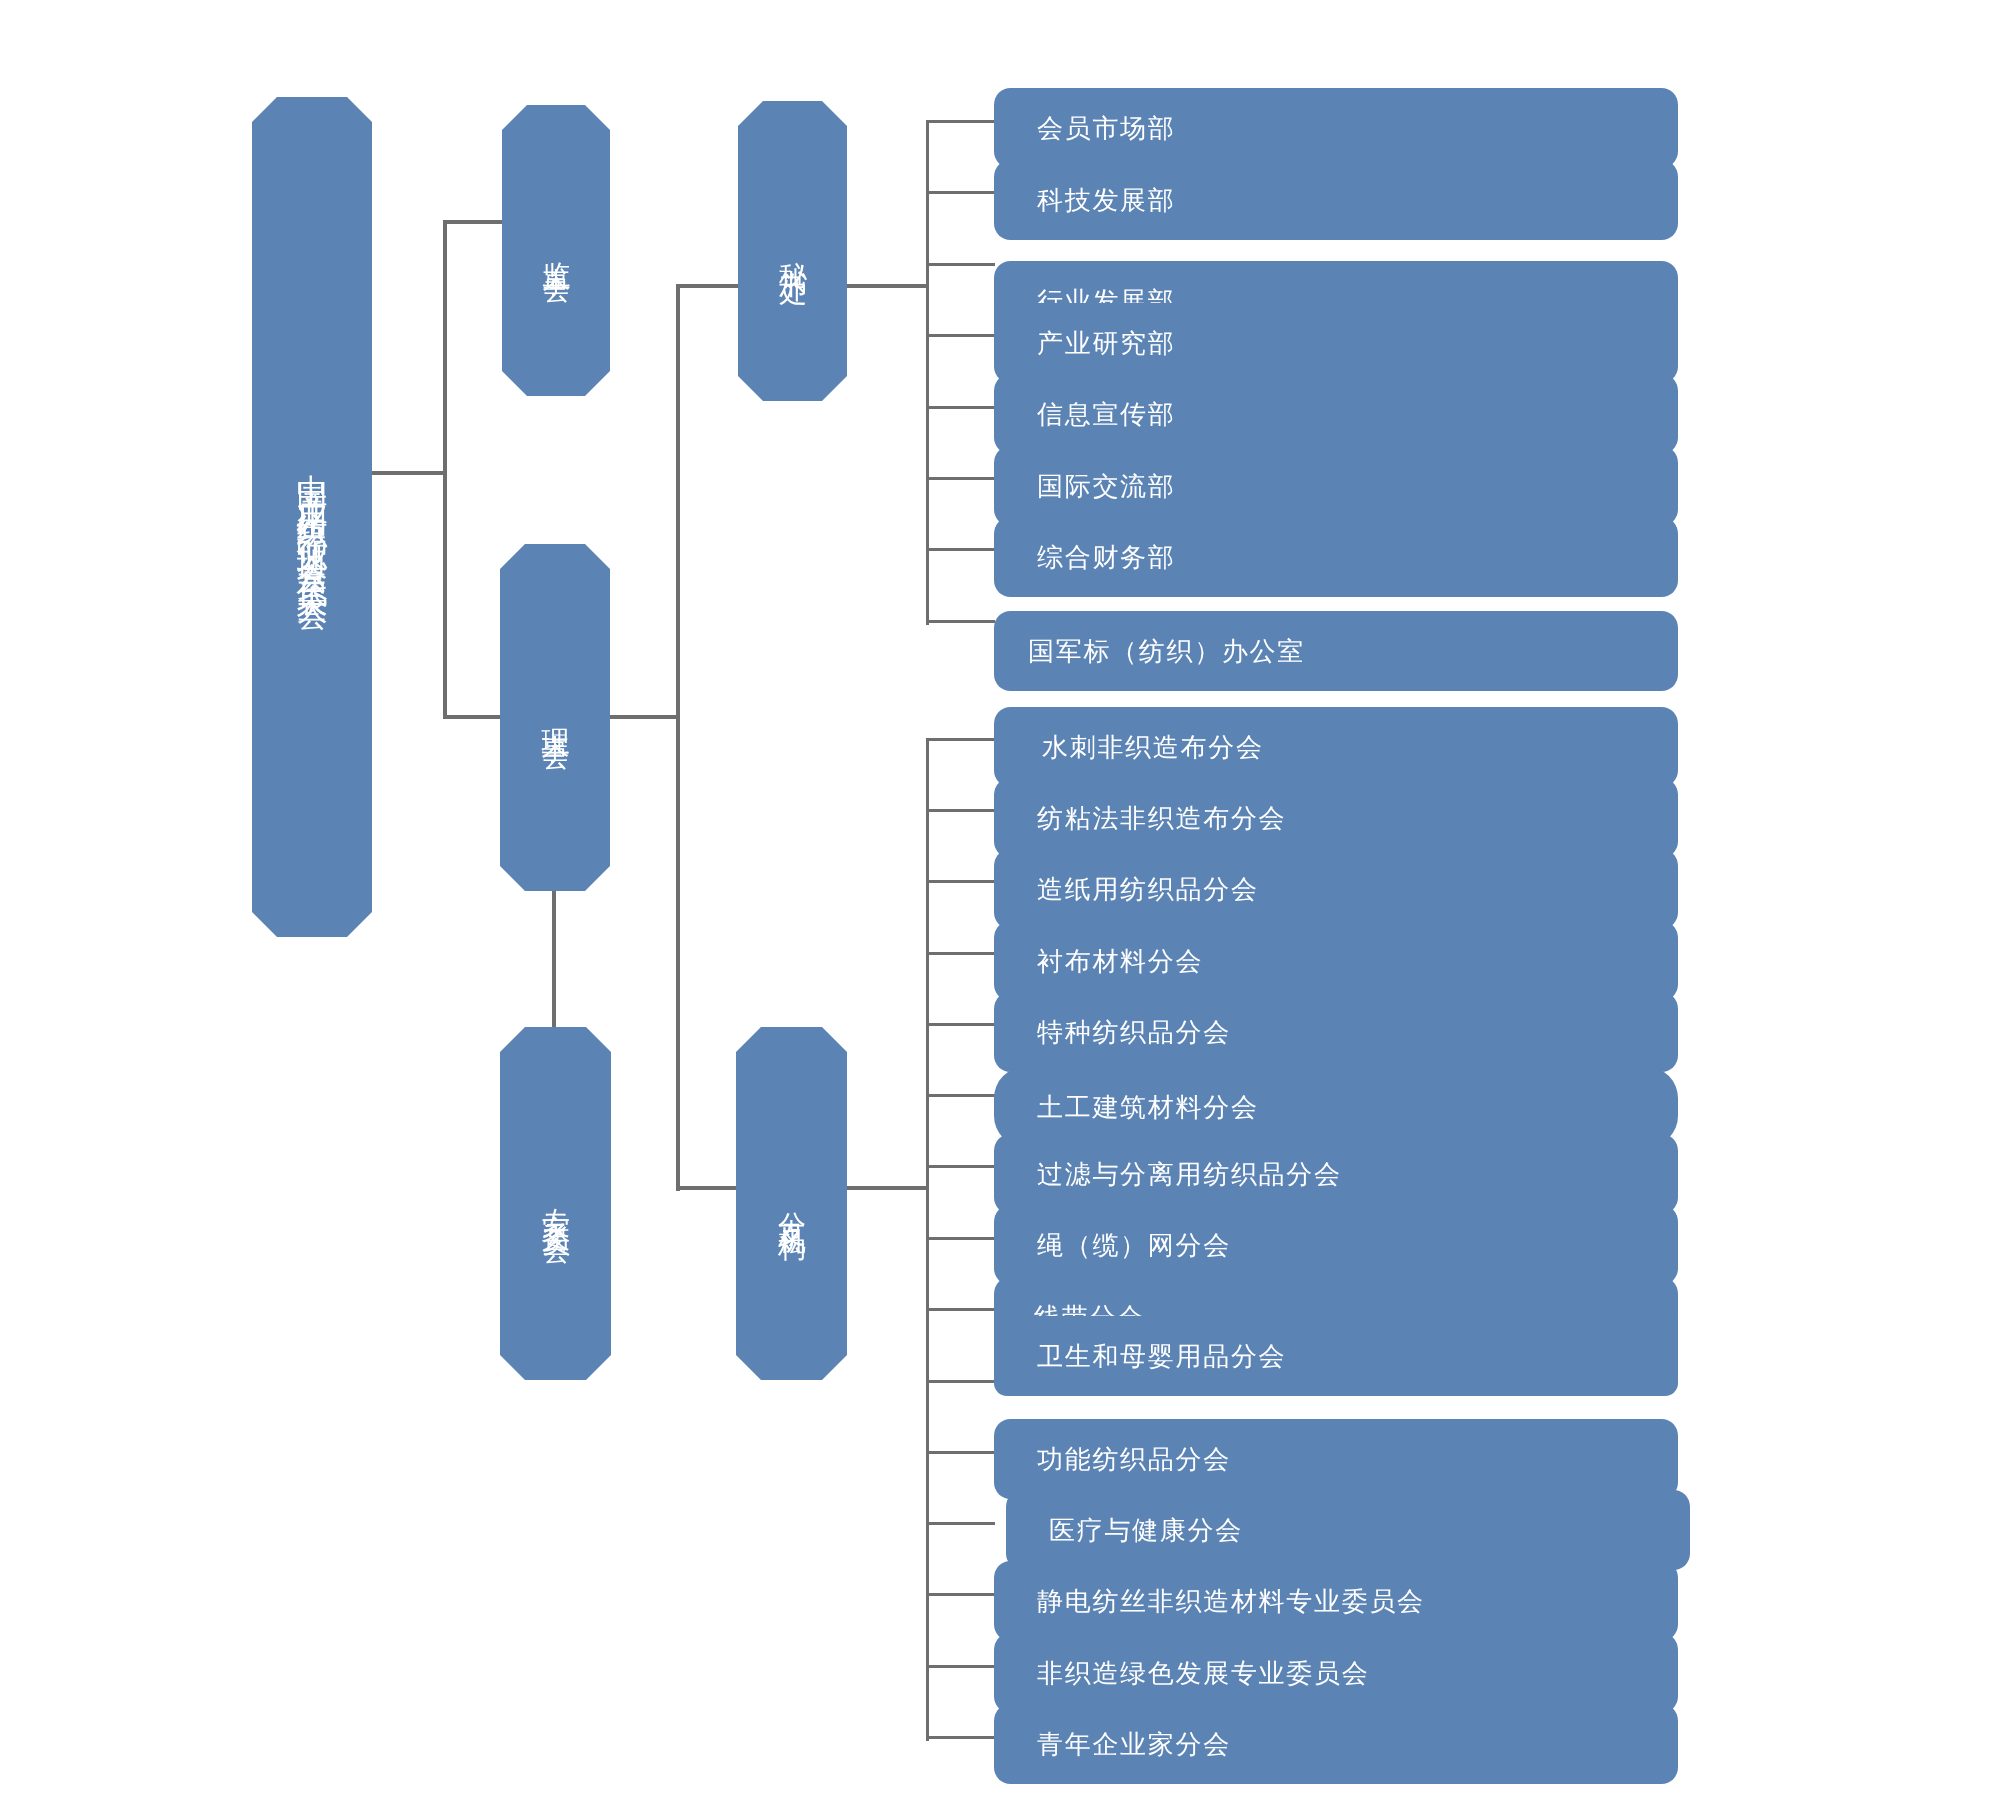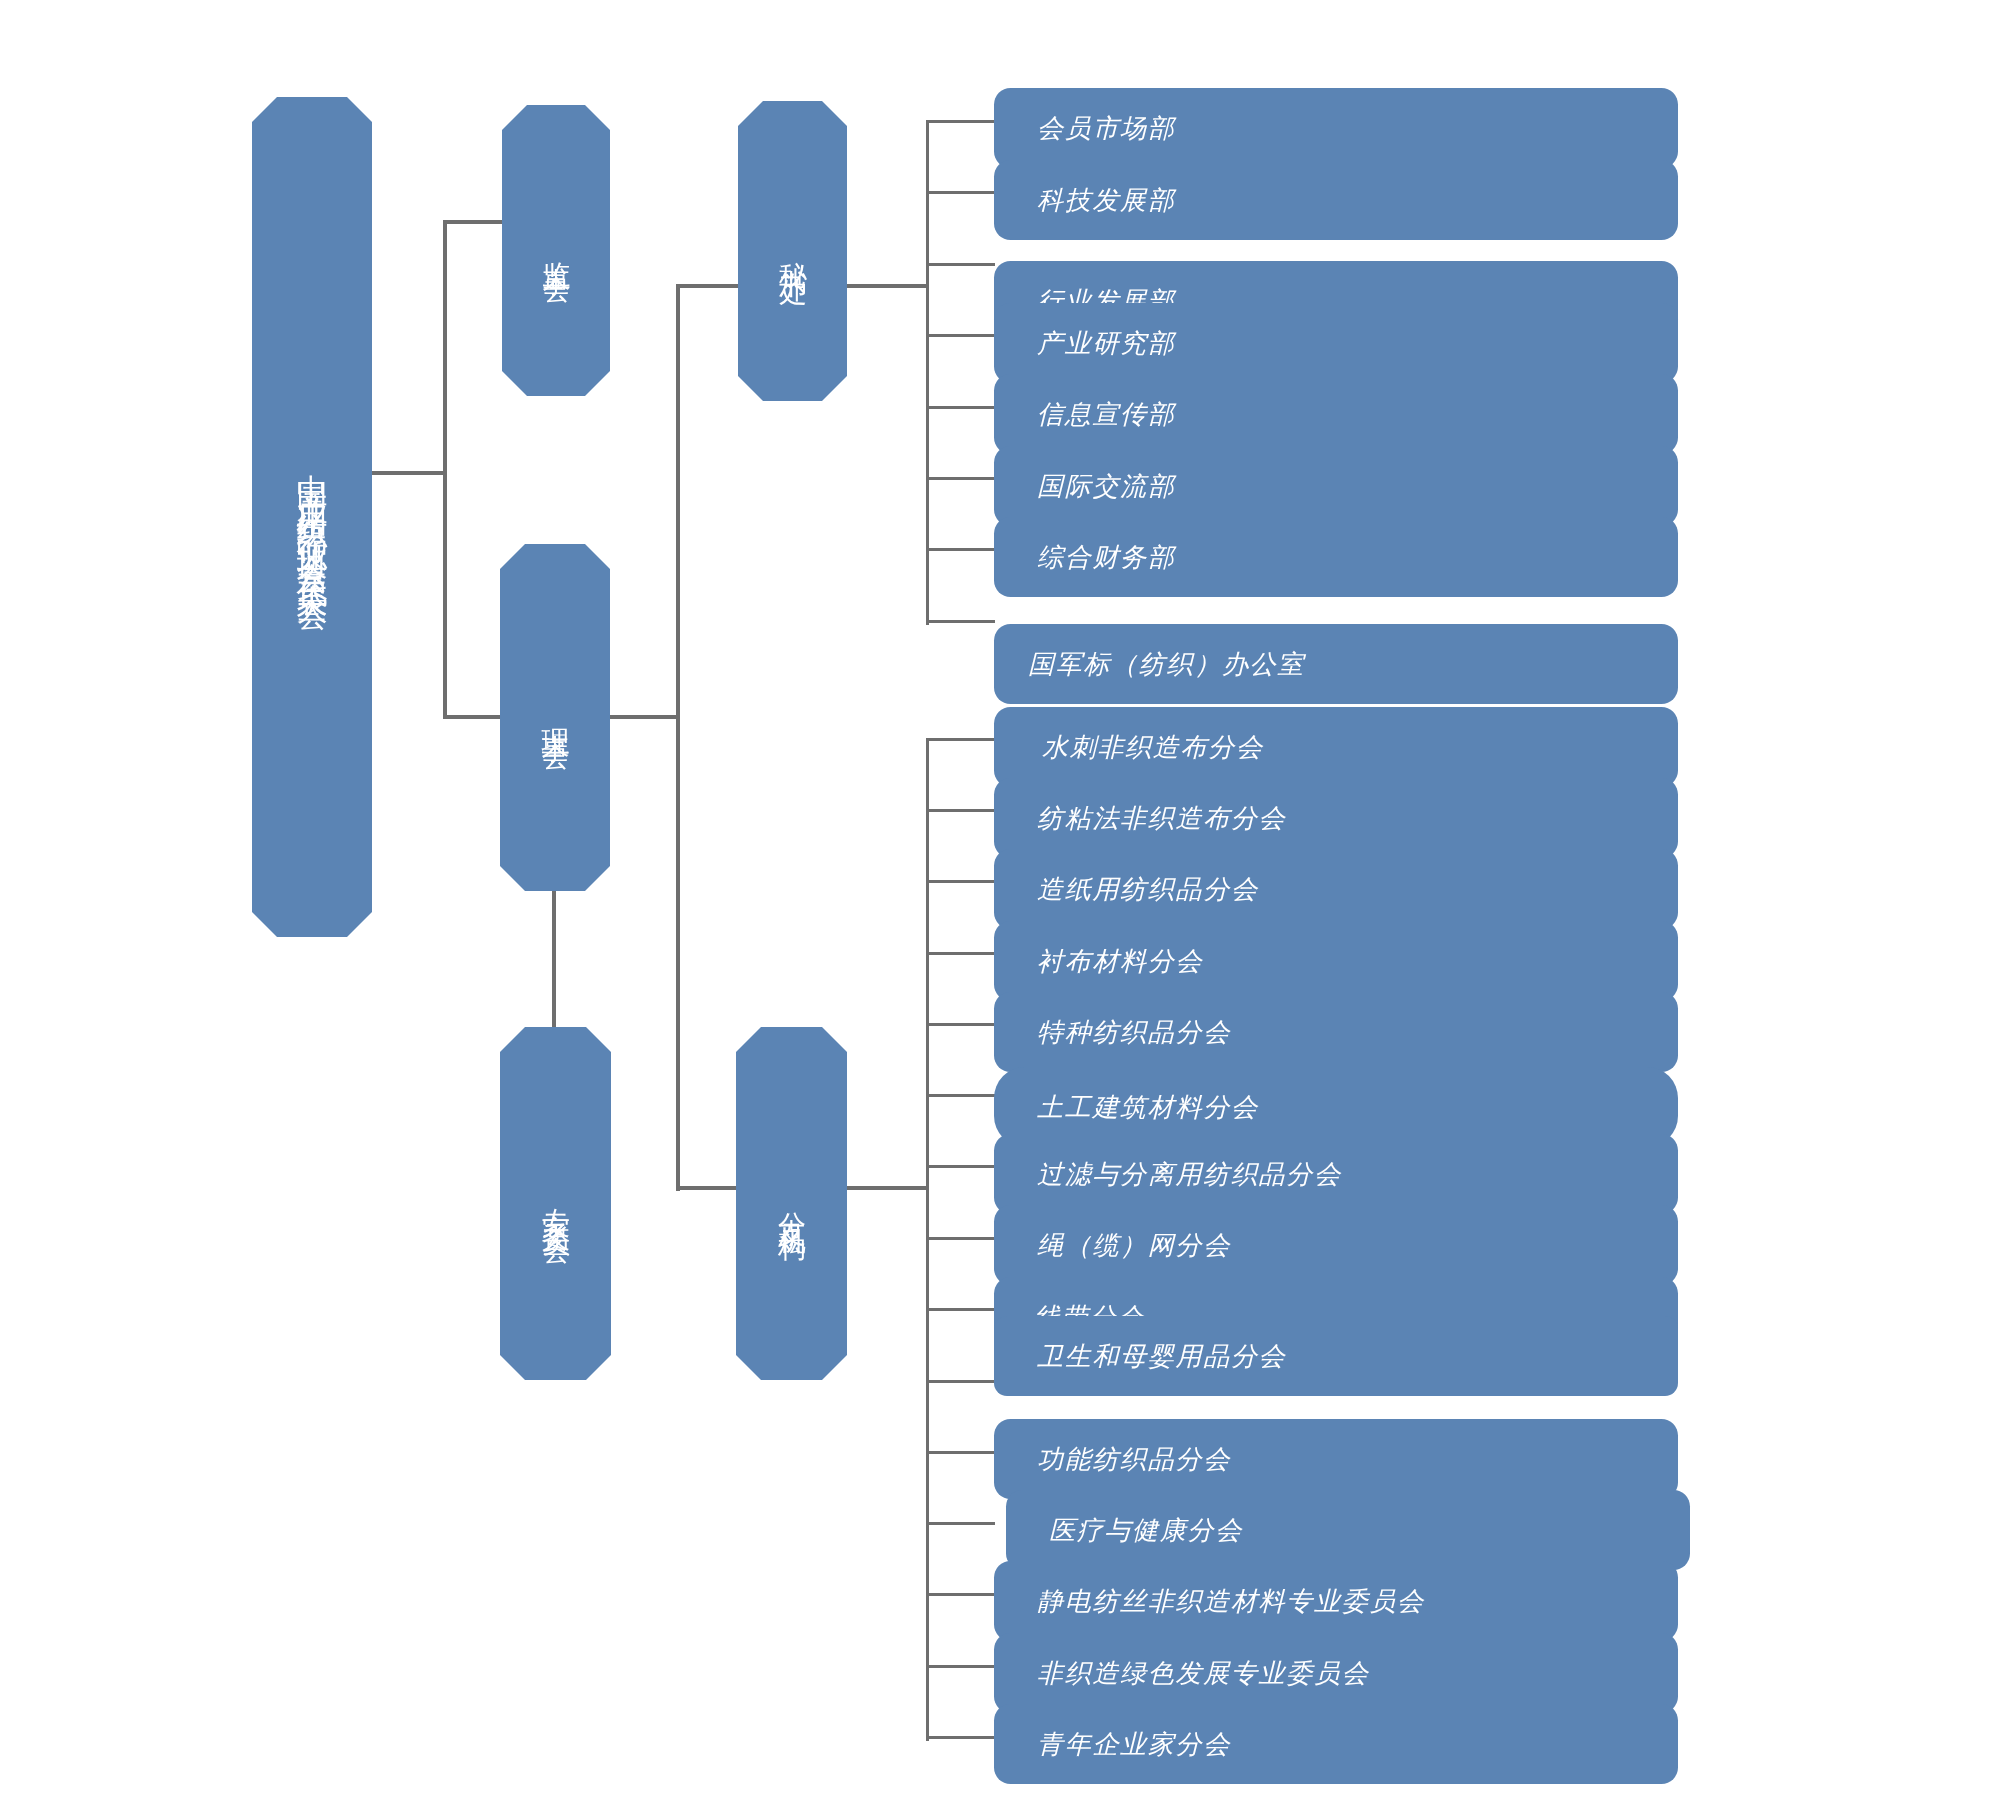--- a/index.html
+++ b/index.html
@@ -25,21 +25,21 @@
   .vtext{
     writing-mode:vertical-rl;text-orientation:upright;
     font-size:28px;letter-spacing:7.4px;line-height:1.0;white-space:nowrap;
   }
   .vtext.big{font-size:31px;}
   
   .child-box{
     position:absolute;left:994px;width:684px;height:80px;border-radius:16.5px;
     background:var(--fill);color:var(--text);
     display:flex;align-items:center;box-sizing:border-box;padding-left:43px;
-    font-size:26px;letter-spacing:1.7px;white-space:nowrap;font-style:italic;
+    font-size:26px;letter-spacing:1.7px;white-space:nowrap;
   }
 </style>
 </head>
 <body>
 
 <div class="canvas">
 
   <div class="line" style="left:372px;top:471px;width:75px;height:4.1px;"></div>
   <div class="line" style="left:443px;top:220px;width:4.1px;height:499px;"></div>
   <div class="line" style="left:443px;top:220px;width:59px;height:4.1px;"></div>
@@ -87,21 +87,21 @@
       <div class="child-box" style="top: 231px; margin-top: 30px;">行业发展部</div>
       <div class="line" style="left: 926px; top: 334px; width: 69px; height: 3.3px;"></div>
       <div class="child-box" style="top: 303px;">产业研究部</div>
       <div class="line" style="left: 926px; top: 406px; width: 69px; height: 3.3px;"></div>
       <div class="child-box" style="top: 374px;">信息宣传部</div>
       <div class="line" style="left: 926px; top: 477px; width: 69px; height: 3.3px;"></div>
       <div class="child-box" style="top: 446px;">国际交流部</div>
       <div class="line" style="left: 926px; top: 548px; width: 69px; height: 3.3px;"></div>
       <div class="child-box" style="top: 517px;">综合财务部</div>
       <div class="line" style="left: 926px; top: 620px; width: 69px; height: 3.3px;"></div>
-      <div class="child-box" style="top: 624px; padding-left: 34px;">国军标（纺织）办公室</div>
+      <div class="child-box" style="top: 611px; padding-left: 34px;">国军标（纺织）办公室</div>
     </div>
   <div id="branch-children">
       <div class="line" style="left: 926px; top: 738px; width: 69px; height: 3.3px;"></div>
       <div class="child-box" style="top: 707px; padding-left: 48px;">水刺非织造布分会</div>
       <div class="line" style="left: 926px; top: 809px; width: 69px; height: 3.3px;"></div>
       <div class="child-box" style="top: 778px;">纺粘法非织造布分会</div>
       <div class="line" style="left: 926px; top: 880px; width: 69px; height: 3.3px;"></div>
       <div class="child-box" style="top: 849px;">造纸用纺织品分会</div>
       <div class="line" style="left: 926px; top: 952px; width: 69px; height: 3.3px;"></div>
       <div class="child-box" style="top: 921px;">衬布材料分会</div>

